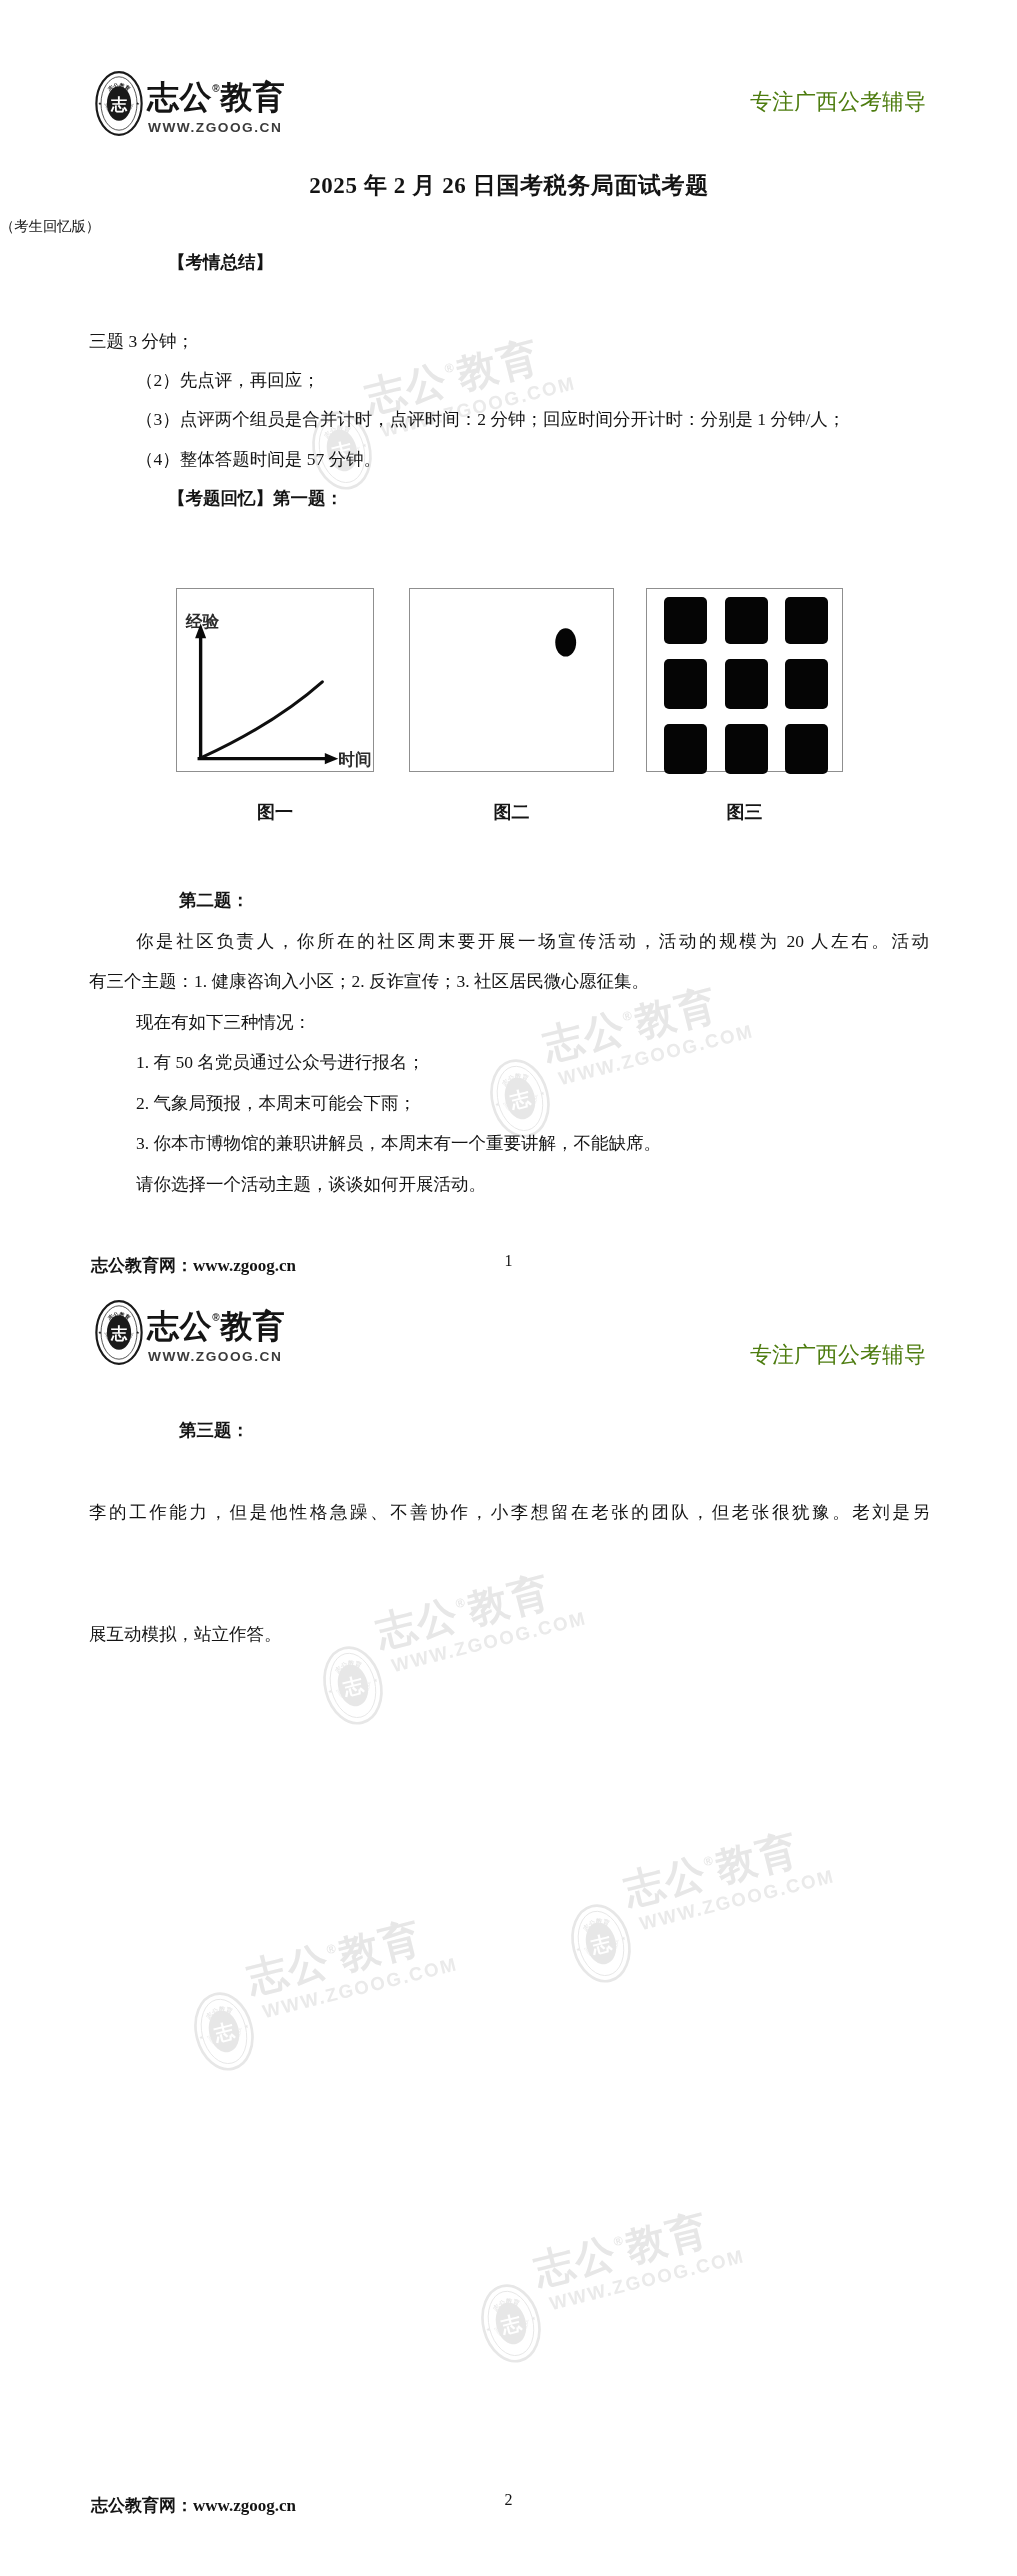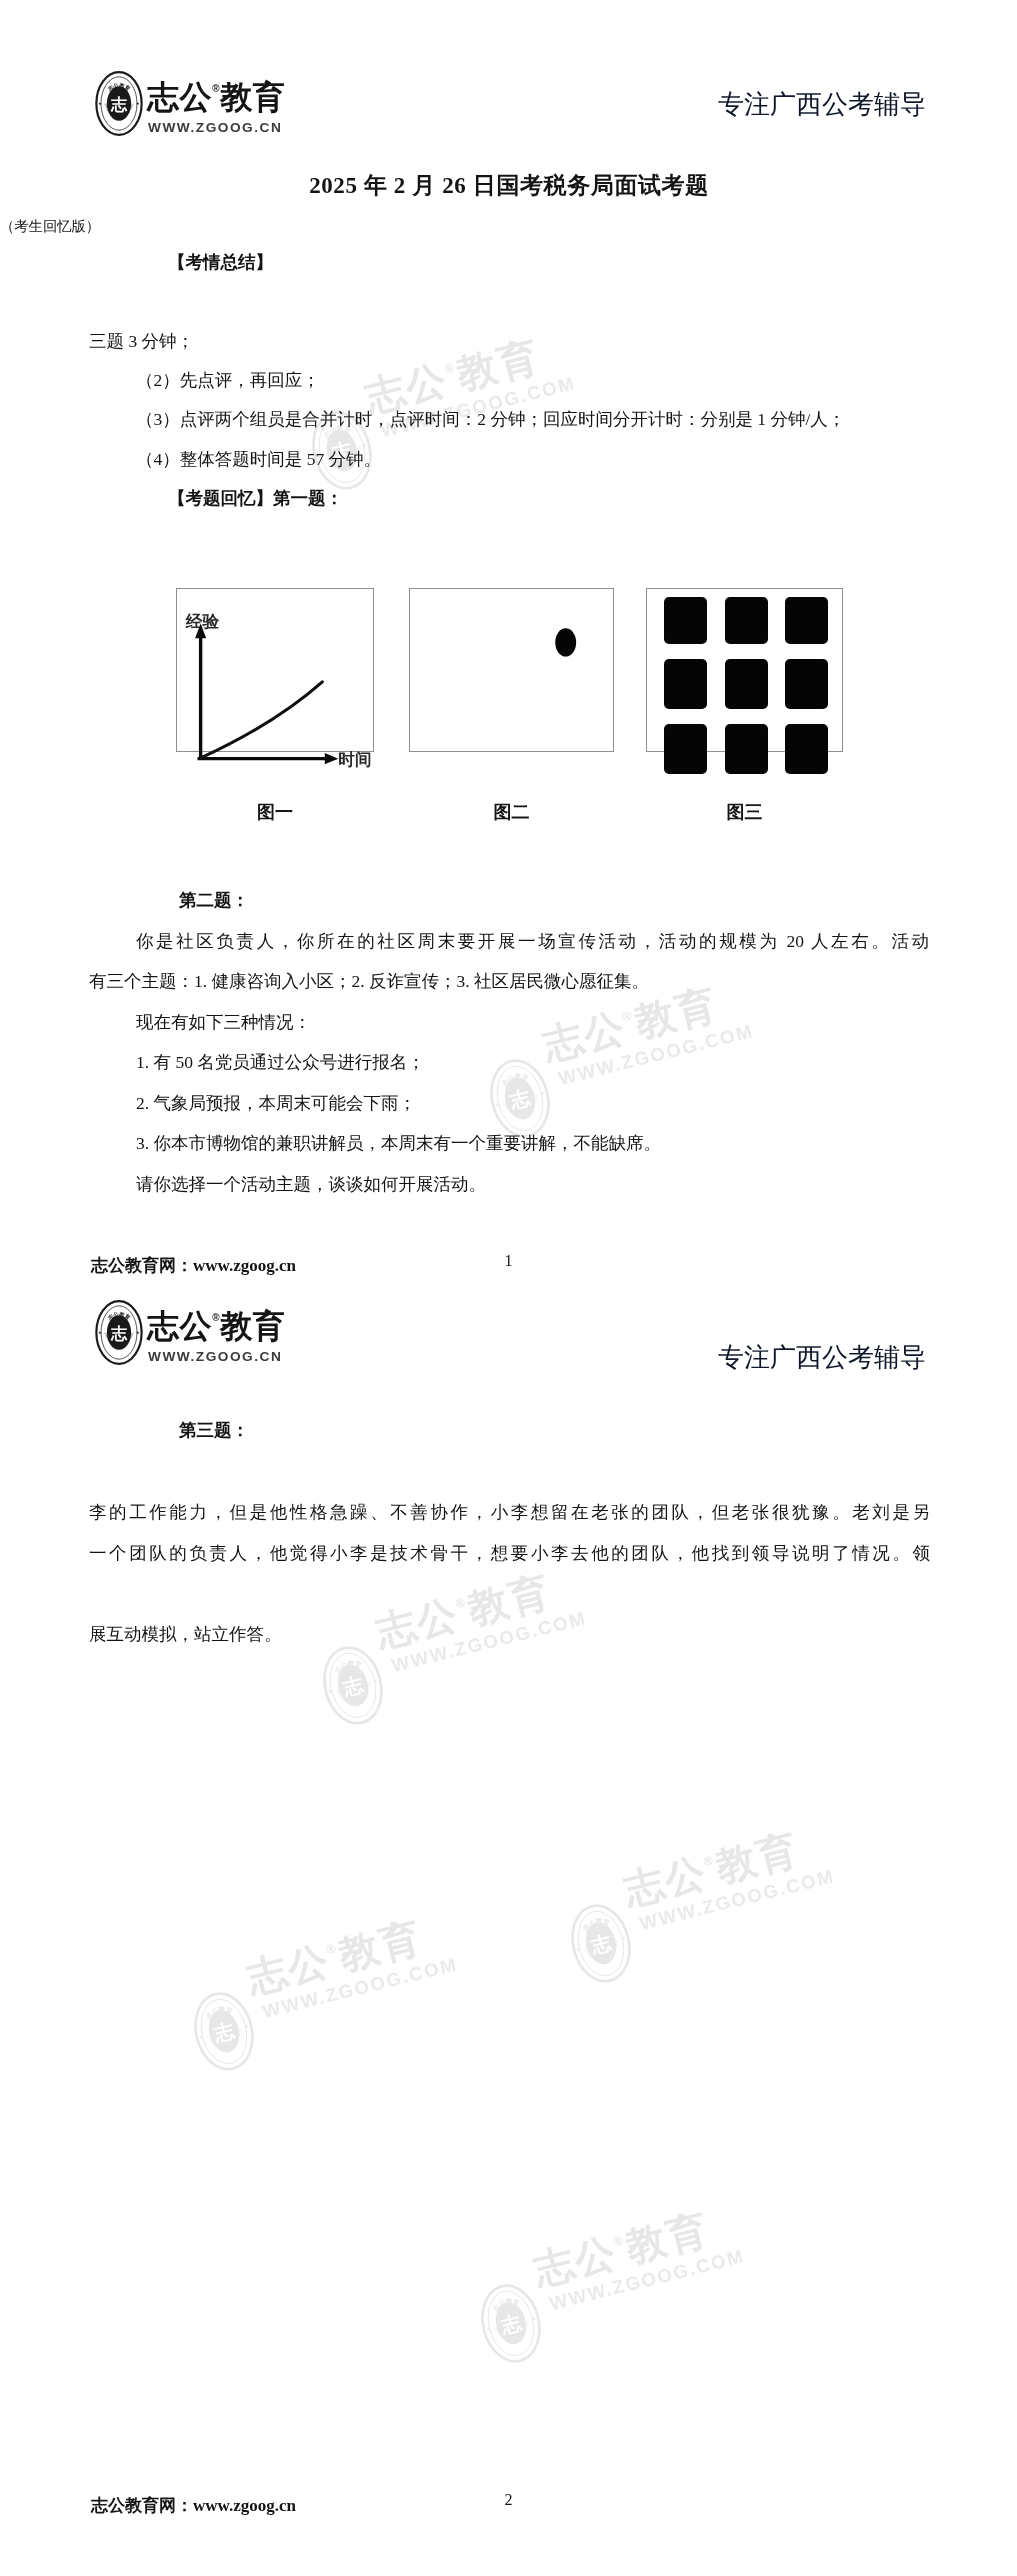--- a/index.html
+++ b/index.html
@@ -18,37 +18,37 @@
   .wm-url { position:absolute; left:87px; top:50px; font-family:"Liberation Sans","DejaVu Sans",sans-serif;
             font-weight:600; font-size:18.7px; letter-spacing:1.9px; color:#eaeaea; white-space:nowrap; }
   
   .seal-holder { position:absolute; width:50px; height:67px; color:#1a1a1a; z-index:2; }
   .seal-holder svg { width:50px; height:67px; }
   .brand-text { position:absolute; z-index:2; font-family:"Liberation Sans","DejaVu Sans",sans-serif;
                 font-weight:800; font-size:32px; color:#151515; letter-spacing:0.6px; white-space:nowrap; }
   .brand-text sup { font-size:10px; vertical-align:16px; }
   .brand-url { position:absolute; z-index:2; font-family:"Liberation Sans","DejaVu Sans",sans-serif;
                font-weight:700; font-size:13.7px; letter-spacing:1.5px; color:#3b3b3b; white-space:nowrap; }
-  .tagline { position:absolute; right:92px; z-index:2; font-size:26px; color:#0f172a; white-space:nowrap; }
+  .tagline { position:absolute; right:92px; z-index:2; font-size:22px; color:#4d7c0f; white-space:nowrap; }
   
   .ttl { position:absolute; left:0; width:1018px; text-align:center; z-index:2;
          font-size:23px; font-weight:700; letter-spacing:0.6px; white-space:nowrap; }
   .sub { position:absolute; left:0; width:1018px; text-align:left; z-index:2; font-size:14.3px; }
   .ln  { position:absolute; z-index:2; font-size:17.5px; line-height:25px; white-space:nowrap; }
   .hd  { font-weight:700;margin-left:43px; }
   .m   { left:89px; }
   .ind { left:136px; }
   .hdb { left:125px; }
   .full { white-space:normal; text-align:justify; text-align-last:justify; }
   .ind.full { width:793px; }
   .m.full   { width:841px; }
   .footer-site { position:absolute; left:91px; z-index:2; font-size:17px; font-weight:700; white-space:nowrap; }
   .pagenum { position:absolute; left:496px; width:25px; text-align:center; z-index:2; font-size:16px; }
   
-  .figbox { position:absolute; top:588px; height:164px; border:1.2px solid #8f8f8f; background:#fff; z-index:2; }
+  .figbox { position:absolute; top:588px; height:184px; border:1.2px solid #8f8f8f; background:#fff; z-index:2; }
   .figcap { position:absolute; top:800px; z-index:2; text-align:center;
             font-family:"Liberation Sans","DejaVu Sans",sans-serif; font-weight:700; font-size:18px; color:#161616; }
   .sq { position:absolute; background:#050505; border-radius:5px; }
 </style>
 </head>
 <body>
 
 <svg width="0" height="0" style="position:absolute">
   <defs>
     <path id="sealArcT" d="M 12 60 A 29 44 0 0 1 68 60"></path>
@@ -271,20 +271,19 @@
     <ellipse cx="40" cy="54" rx="19.5" ry="28" fill="currentColor"></ellipse>
     <text font-size="26" font-weight="700" fill="#ffffff" x="40" y="64" text-anchor="middle" font-family="Liberation Sans, DejaVu Sans, sans-serif" class="seal-core-char">志</text>
   </svg>
 </span>
   <div class="brand-text" style="left:147px; top:1305px;"><span>志公</span><sup>®</sup><span>教育</span></div>
   <div class="brand-url" style="left:148px; top:1349px;">WWW.ZGOOG.CN</div>
   <div class="tagline" style="top:1340px;">专注广西公考辅导</div>
 
   <div class="ln hd ind" style="top:1418px;">第三题：</div>
   <div class="ln m full" style="top:1500px;">李的工作能力，但是他性格急躁、不善协作，小李想留在老张的团队，但老张很犹豫。老刘是另</div>
-  <div class="ln m full" style="top:1541px;">一个团队的负责人，他觉得小李是技术骨干，想要小李去他的团队，他找到领导说明了情况。领</div>
   <div class="ln m" style="top:1622px;">展互动模拟，站立作答。</div>
 
   <div class="footer-site" style="top:2494px;">志公教育网：www.zgoog.cn</div>
   <div class="pagenum" style="top:2491px;">2</div>
 
 </div>
 
 
 </body></html>

